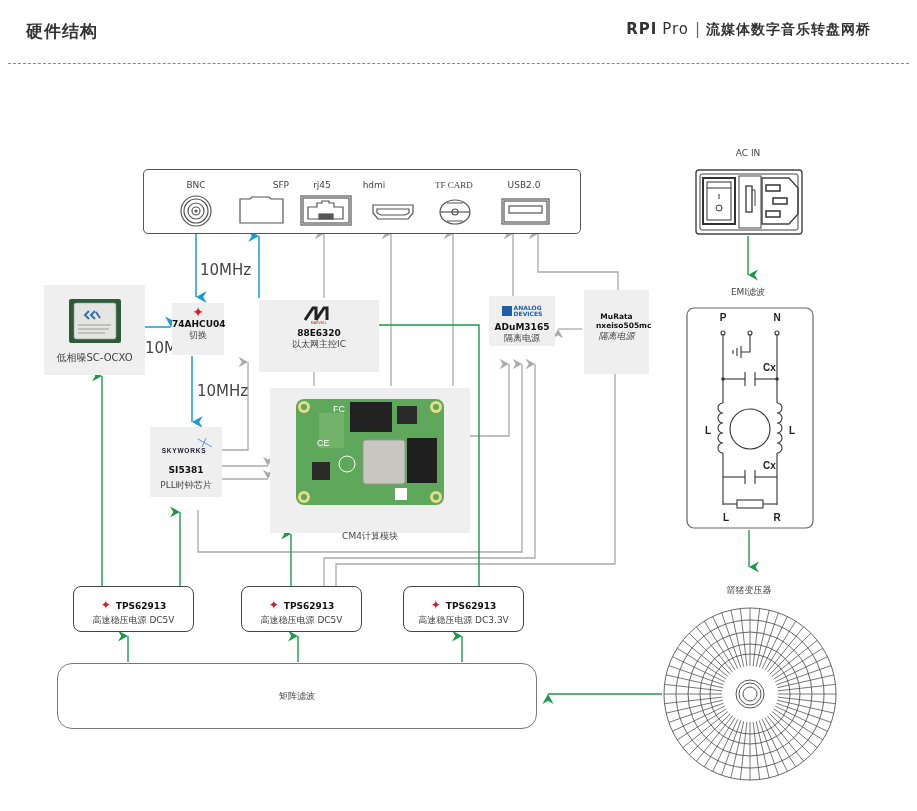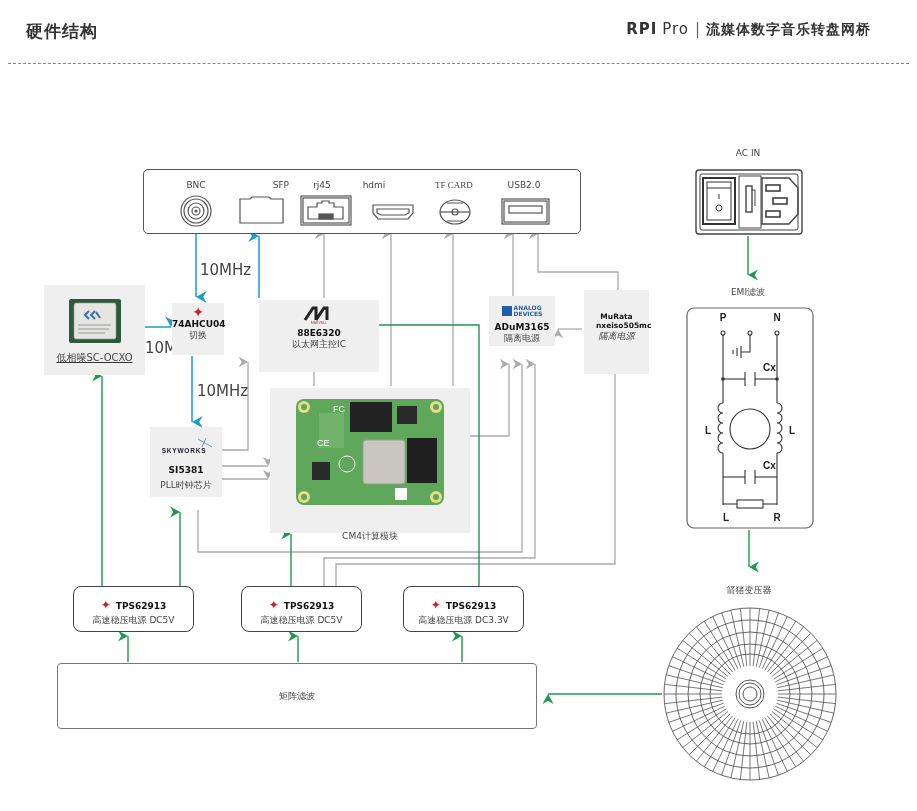--- a/index.html
+++ b/index.html
@@ -122,21 +122,21 @@
     <path d="M304,34 L320,34 M304,52 L320,52"></path>
     <circle cx="312" cy="43" r="3"></circle>
   </g>
   <g stroke="#555" fill="none" stroke-width="1.2">
     <rect x="359" y="30" width="47" height="25"></rect>
       <rect x="361" y="32" width="43" height="21"></rect>
     <rect x="366" y="37" width="33" height="7"></rect>
   </g>
 </svg>
 
-<div class="box" style="left:44px;top:285px;width:101px;height:90px;text-decoration:underline;">
+<div class="box" style="left:44px;top:285px;width:101px;height:90px;">
   <svg width="60" height="48" style="margin-top:12px;">
     <rect x="4" y="2" width="52" height="44" rx="2" fill="#2d5b3a"></rect>
     <rect x="9" y="6" width="42" height="36" rx="2" fill="#e4e4e0" stroke="#999" stroke-width="0.6"></rect>
     <path d="M24,14 L20,18 L24,22 M30,14 L26,18 L30,22 M31,15 L35,21" stroke="#3a6fb0" stroke-width="2" fill="none"></path>
     <line x1="13" y1="28" x2="46" y2="28" stroke="#888" stroke-width="0.8"></line>
     <line x1="13" y1="32" x2="44" y2="32" stroke="#888" stroke-width="0.8"></line>
     <line x1="13" y1="36" x2="40" y2="36" stroke="#888" stroke-width="0.8"></line>
   </svg>
   <div class="lbl" style="font-size:10px;margin-top:2px;">低相噪SC-OCXO</div>
 </div>
@@ -226,21 +226,21 @@
   <div class="lbl" style="text-align:center;margin-top:1px;">高速稳压电源 DC5V</div>
 </div>
 <div class="rbox" style="left:403px;top:586px;width:119px;height:44px;">
   <div style="text-align:center;margin-top:7px;">
     <span style="color:#cc1f2a;font-size:12px;">✦</span>
     <span class="blbl">TPS62913</span>
   </div>
   <div class="lbl" style="text-align:center;margin-top:1px;">高速稳压电源 DC3.3V</div>
 </div>
 
-<div class="rbox" style="left:57px;top:663px;width:478px;height:64px;border-radius:4px;border-color:#777;">
+<div class="rbox" style="left:57px;top:663px;width:478px;height:64px;border-radius:15px;border-color:#777;">
   <div class="lbl" style="text-align:center;margin-top:26px;">矩阵滤波</div>
 </div>
 
 <div class="abs lbl" style="left:718px;top:148px;width:60px;text-align:center;">AC IN</div>
 <svg class="abs" style="left:694px;top:168px;" width="110" height="68">
   <rect x="2" y="2" width="106" height="64" rx="3" fill="none" stroke="#444" stroke-width="1.4"></rect>
   <rect x="6" y="6" width="98" height="56" rx="2" fill="none" stroke="#444" stroke-width="1"></rect>
   <g>
     <rect x="9" y="10" width="32" height="46" fill="none" stroke="#333" stroke-width="2"></rect>
     <rect x="13" y="14" width="24" height="38" fill="none" stroke="#333" stroke-width="1"></rect>

